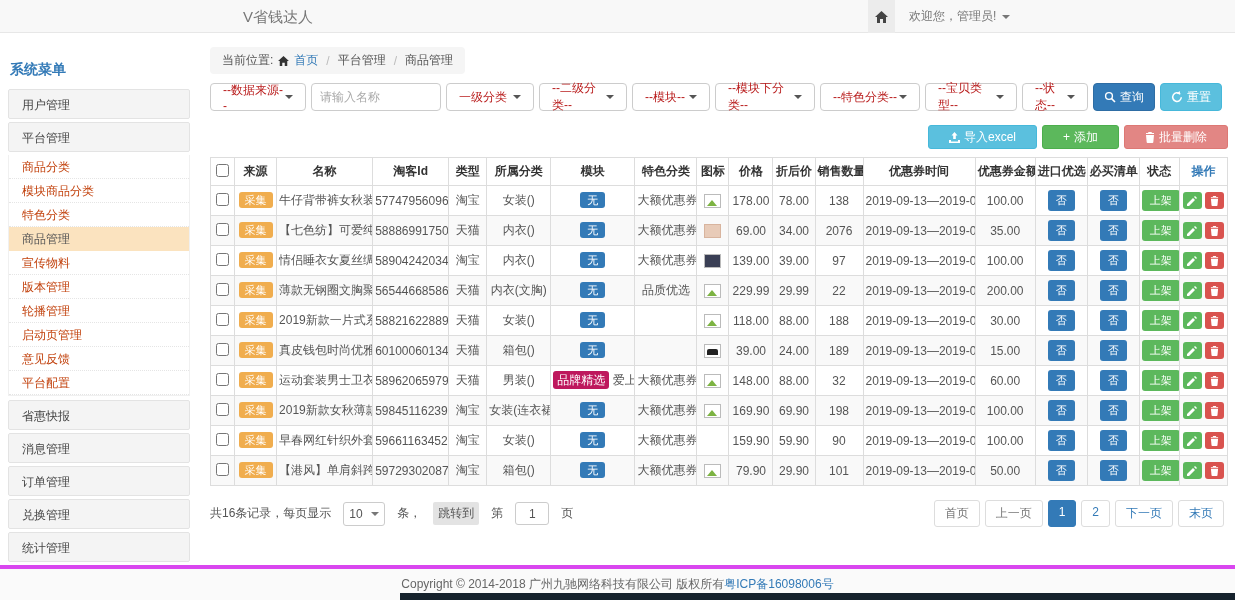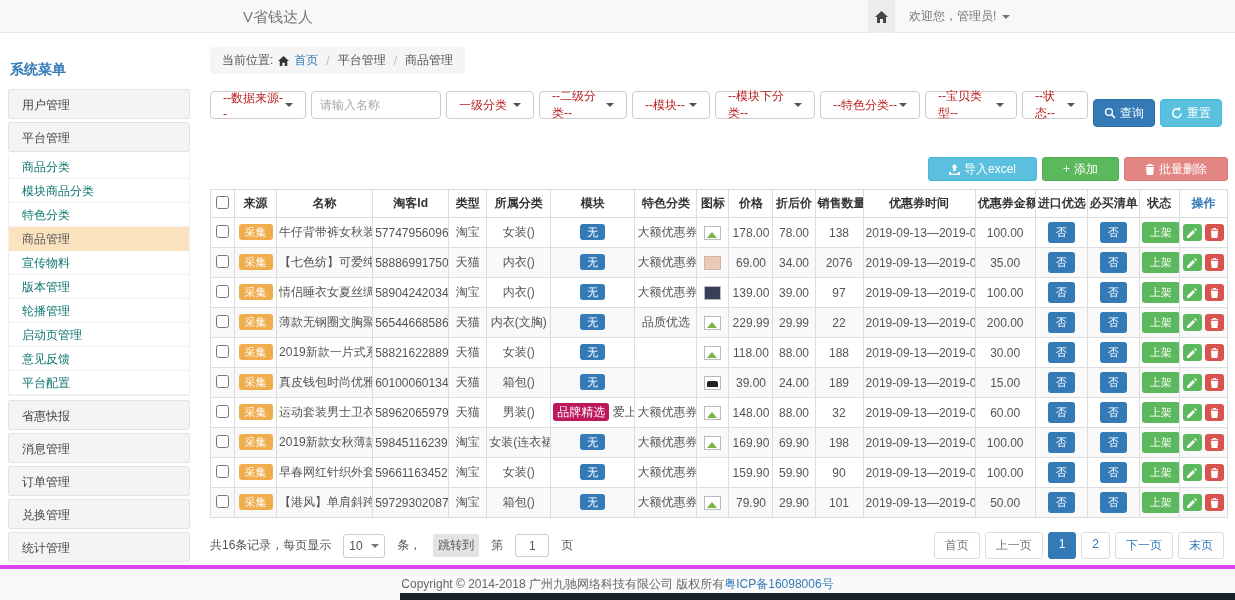--- a/index.html
+++ b/index.html
@@ -15,39 +15,39 @@
   .topbar-right { position:absolute; left:868px; top:0; height:33px; display:flex; align-items:center; }
   .home-box { width:27px; height:33px; background:#ececec; display:flex; align-items:center; justify-content:center; cursor:pointer; }
   .welcome { margin-left:14px; color:#777; display:flex; align-items:center; gap:6px; cursor:pointer; }
   .caret-down { width:0; height:0; border-left:4px solid transparent; border-right:4px solid transparent; border-top:4px solid #777; display:inline-block; }
   
   .sidebar { position:absolute; left:8px; top:55px; width:182px; height:545px; overflow:hidden; }
   .sidebar-title { color:#337ab7; font-size:14px; font-weight:bold; padding:6px 2px 10px 2px; }
   .side-item { height:30px; line-height:30px; background:#f4f4f4; border:1px solid #e3e3e3;
     border-radius:2px; padding-left:13px; color:#444; margin-bottom:3px; cursor:pointer; }
   .side-sub { background:#fff; border:1px solid #f0f0f0; border-top:none; margin-bottom:4px; }
-  .side-sub-item { height:24px; line-height:24px; padding-left:13px; color:#0f766e;
+  .side-sub-item { height:24px; line-height:24px; padding-left:13px; color:#c2410c;
     border-bottom:1px dotted #e5e5e5; cursor:pointer; }
   .side-sub-item.active { background:#fbe3bf; color:#555; border-bottom:1px solid #fbe3bf; }
   
   .main { position:absolute; left:210px; top:47px; width:1018px; }
   .breadcrumb { display:inline-flex; align-items:center; gap:5px; background:#f5f5f5;
     border-radius:4px; padding:5px 12px; color:#555; }
   .breadcrumb .bc-home-link { color:#337ab7; cursor:pointer; }
   .breadcrumb .bc-sep { color:#bbb; margin:0 3px; }
   
   .filter-row { display:flex; align-items:center; gap:5px; margin-top:9px; }
   .filter-holder { display:contents; }
   .f-select { height:28px; border:1px solid #ccc; border-radius:4px; background:#fff;
     display:flex; align-items:center; justify-content:space-between; padding:0 12px; color:#b91c1c; cursor:pointer; }
   .f-select .caret-down { border-top-color:#555; }
   .f-input { height:28px; width:130px; border:1px solid #ccc; border-radius:4px; padding:0 8px; color:#555; font-size:12px; font-family:inherit; }
   .f-input::placeholder { color:#aaa; }
   .btn { display:inline-flex; align-items:center; gap:4px; height:28px; padding:0 10px;
-    border-radius:4px; color:#fff; border:1px solid transparent; cursor:pointer; font-size:12px; font-family:inherit;margin-top:16px; }
+    border-radius:4px; color:#fff; border:1px solid transparent; cursor:pointer; font-size:12px; font-family:inherit; }
   .btn-search { background:#337ab7; border-color:#2e6da4; }
   .btn-reset { background:#5bc0de; border-color:#46b8da; }
   
   .toolbar { display:flex; justify-content:flex-end; gap:5px; margin-top:14px; }
   .btn-sm { height:24px; padding:0 20px; border-radius:3px; }
   .btn-import { background:#5bc0de; border-color:#46b8da; }
   .btn-add { background:#5cb85c; border-color:#4cae4c; }
   .btn-batch-del { background:#e28684; border-color:#dd7874; }
   
   .products { width:100%; border-collapse:collapse; table-layout:fixed; margin-top:8px; }

